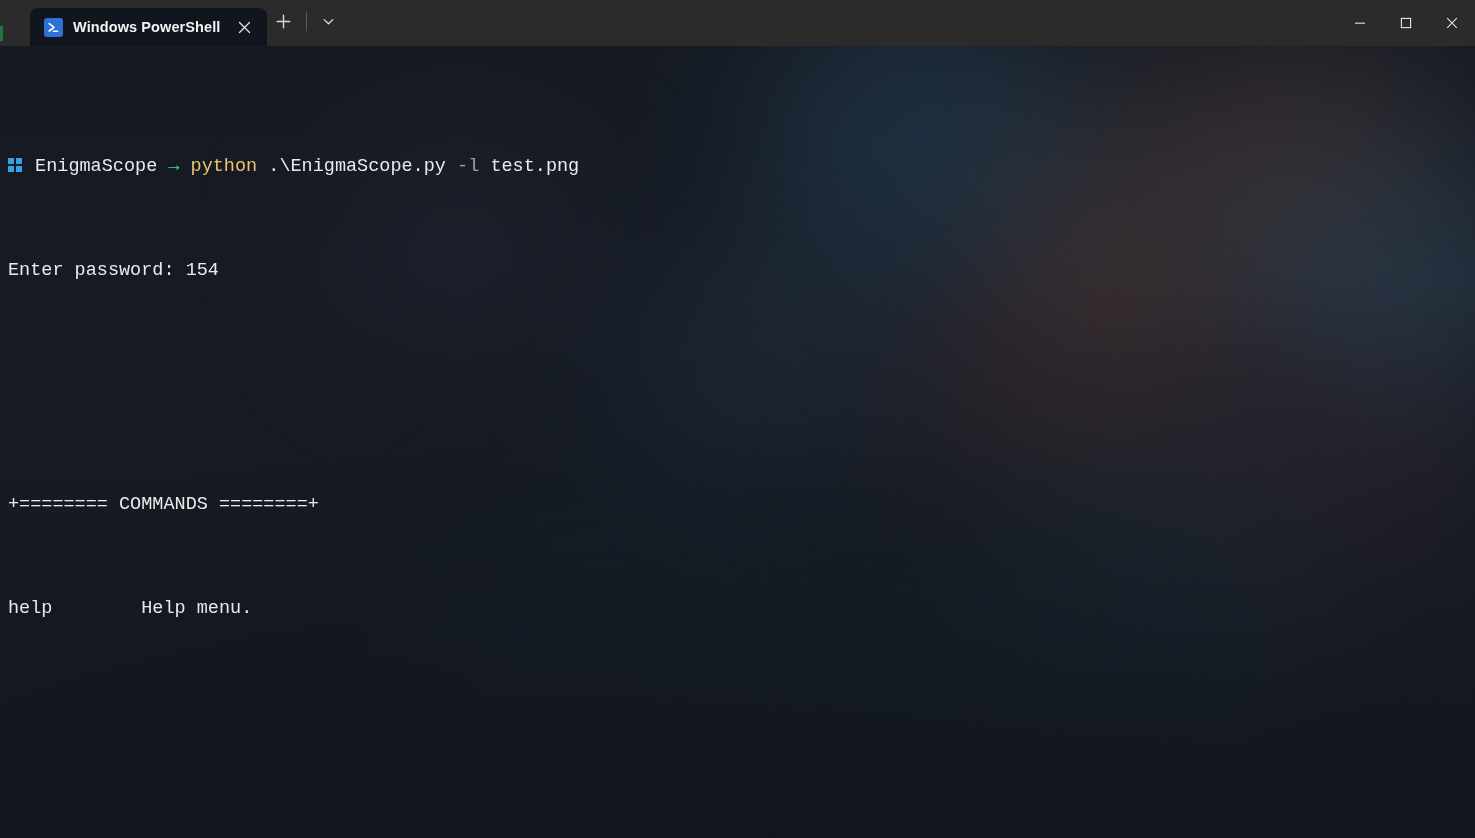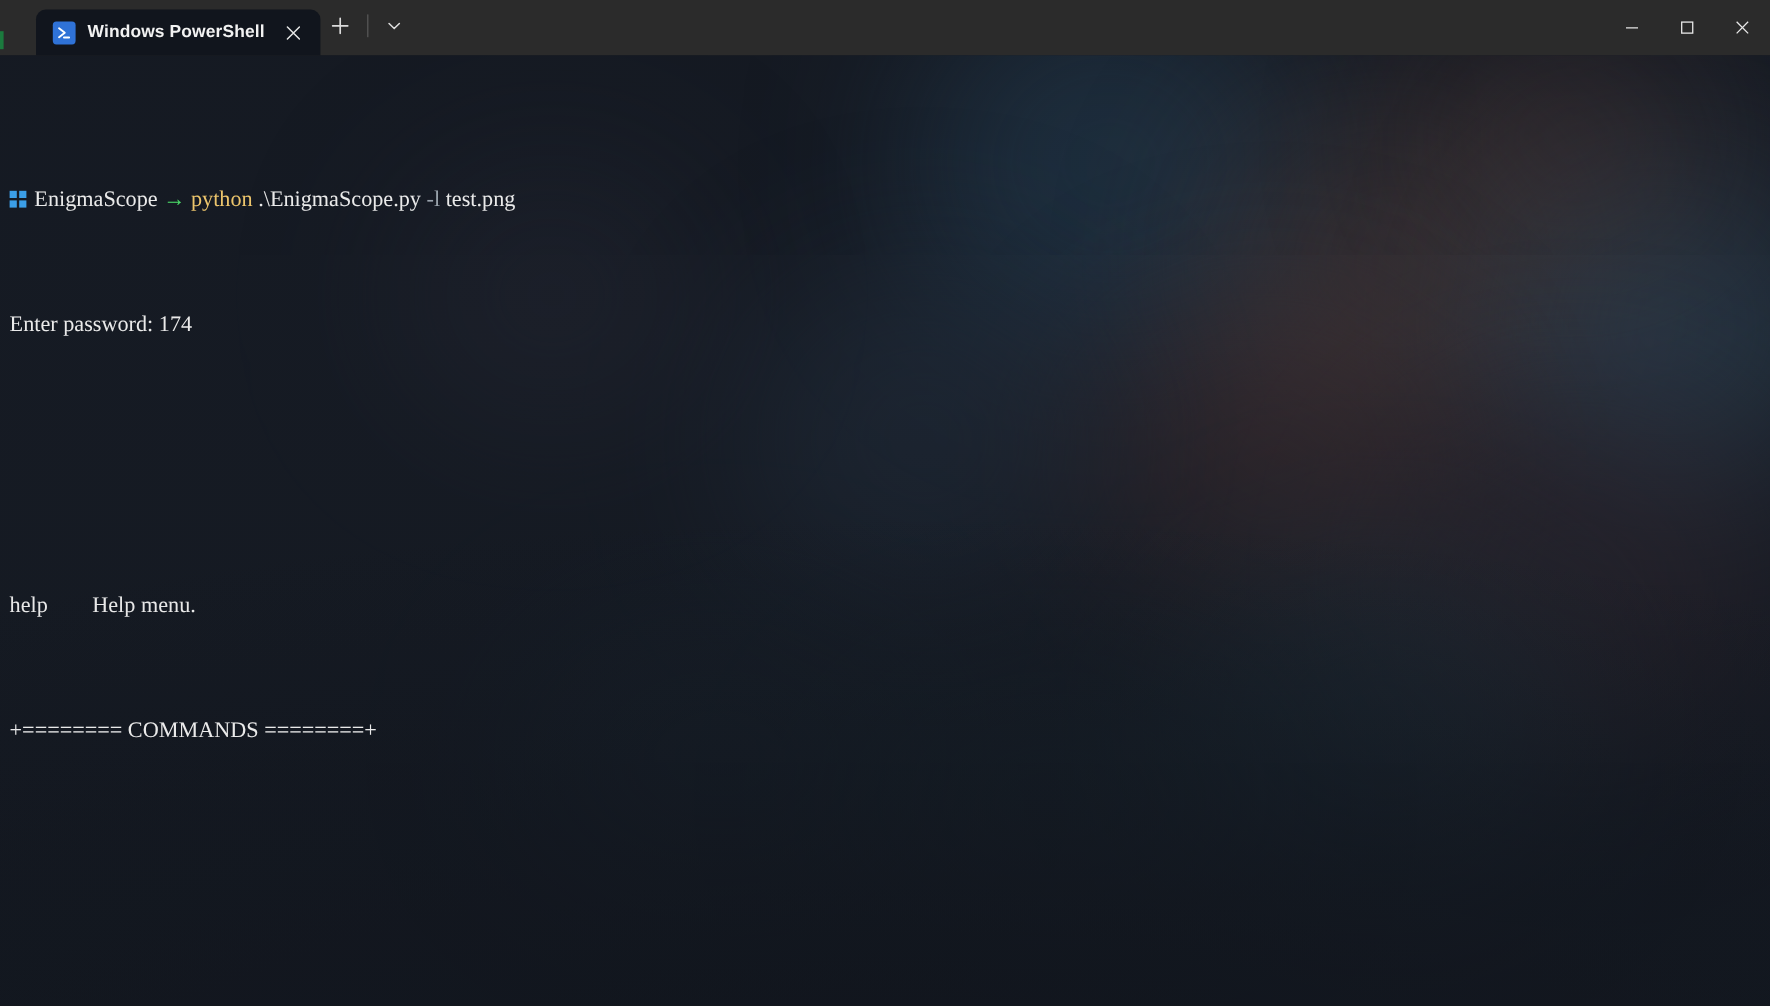--- a/index.html
+++ b/index.html
@@ -158,21 +158,21 @@
     position: absolute; inset: 0;
     background:
       radial-gradient(ellipse 130% 90% at 50% 120%, rgba(16,20,28,0.92) 0%, rgba(16,20,28,0.30) 55%, rgba(16,20,28,0) 80%),
       linear-gradient(to bottom, rgba(18,22,30,0.25) 0%, rgba(18,22,30,0.10) 30%, rgba(20,25,33,0.75) 100%);
   }
 
   .screen {
     position: absolute;
     inset: 0;
     padding: 4px 0 0 8px;
-    font-family: Liberation Serif, serif;
+    font-family: Liberation Mono, monospace;
     font-size: 18.5px;
     line-height: 26px;
     color: #e8e8e8;
     white-space: pre;
     letter-spacing: 0px;
   }
   .line { height: 26px; white-space: pre; }
   .c-white  { color: #eaeaea; }
   .c-green  { color: #4ce06a; }
   .c-yellow { color: #ecc56c; }
@@ -267,26 +267,26 @@
       <span class="blob b10"></span>
         <span class="blob b11"></span>
       <span class="vign"></span>
     </div>
 
     <div class="screen">
 
       
       <div class="line"><span class="winlogo"><i></i><i></i><i></i><i></i></span> <span class="c-white">EnigmaScope</span> <span class="c-green">→</span> <span class="c-yellow">python</span> <span class="c-white">.\EnigmaScope.py</span> <span class="c-gray">-l</span> <span class="c-white">test.png</span></div>
 
-      <div class="line c-white">Enter password: 174</div>
+      <div class="line c-white">Enter password: 154</div>
       <div class="line">&nbsp;</div>
       <div class="line">&nbsp;</div>
+      <div class="line c-white">+======== COMMANDS ========+</div>
+
       <div class="line"><span>help</span><span>        </span><span>Help menu.</span></div>
-
-      <div class="line c-white">+======== COMMANDS ========+</div>
       <div class="line">&nbsp;</div>
       
       
       
       
 
       
       
       
 

